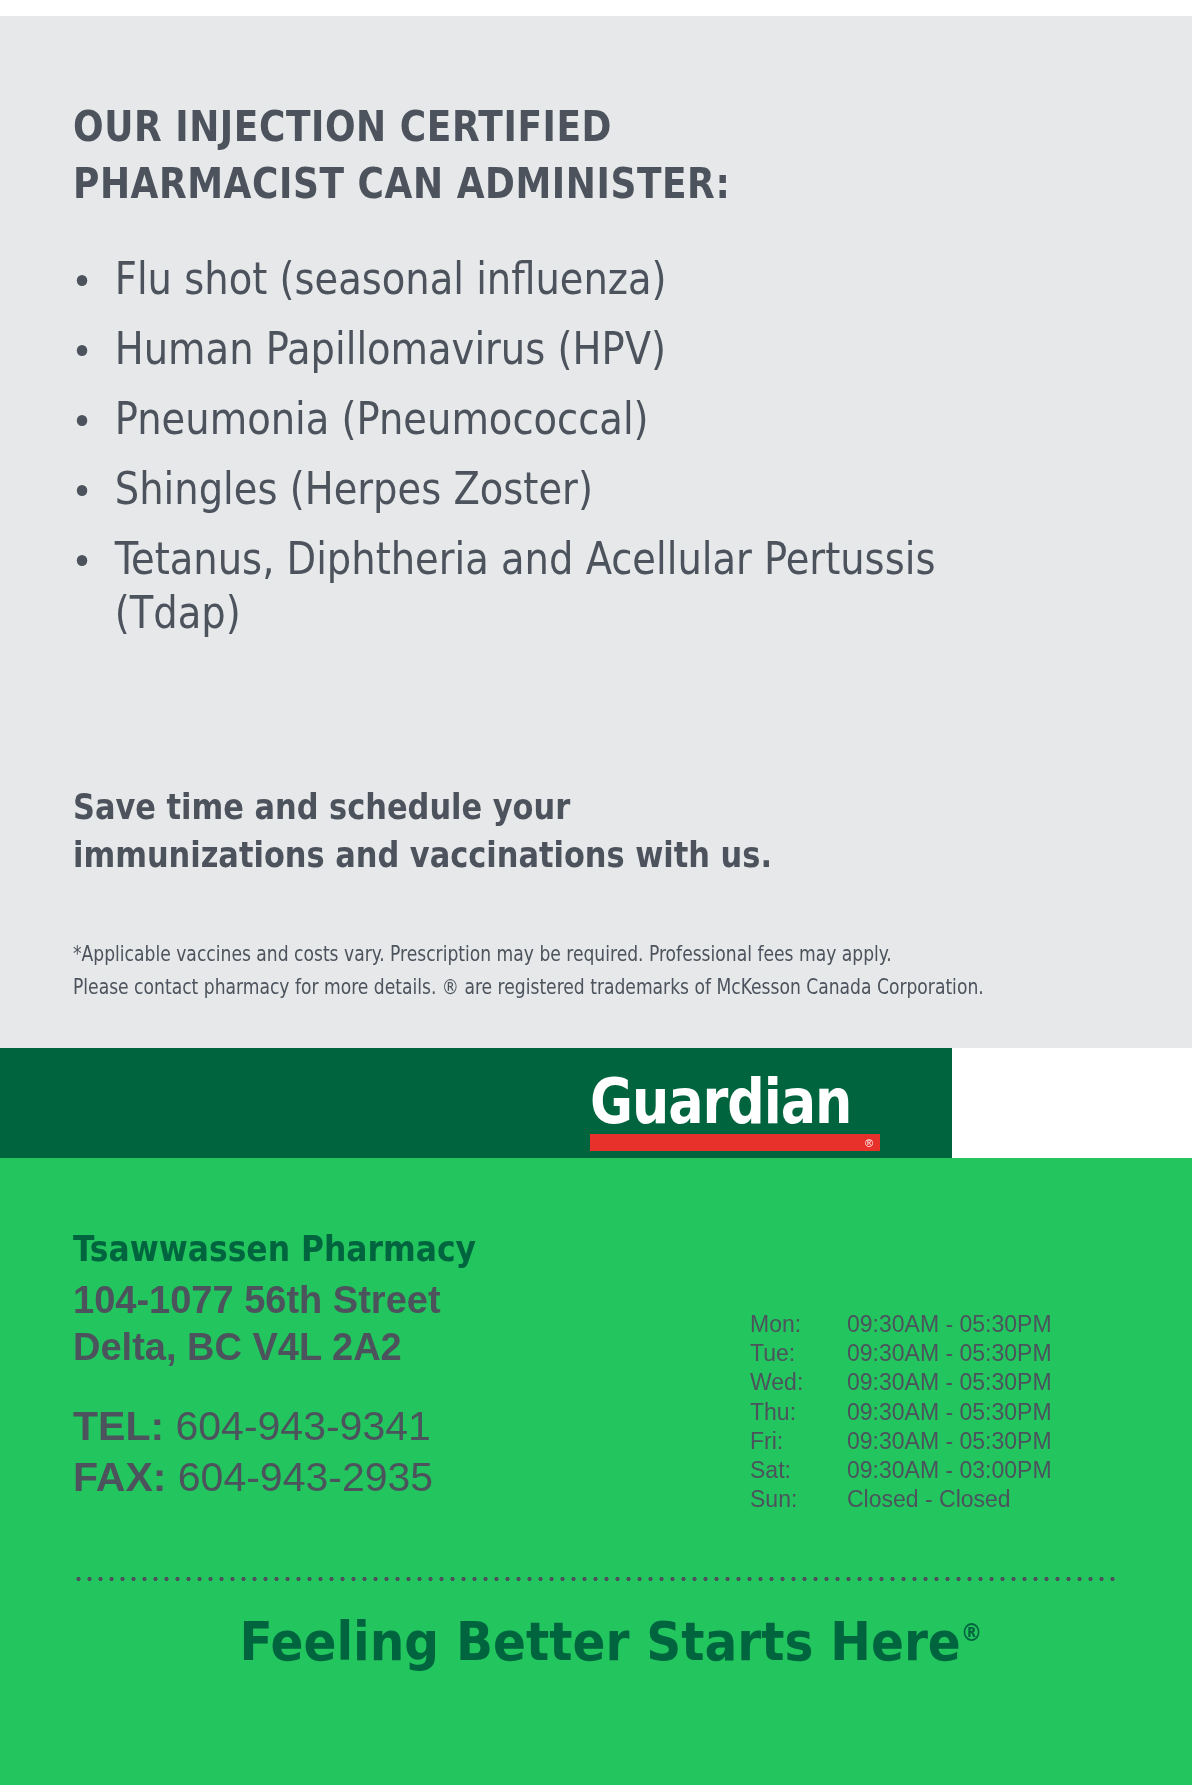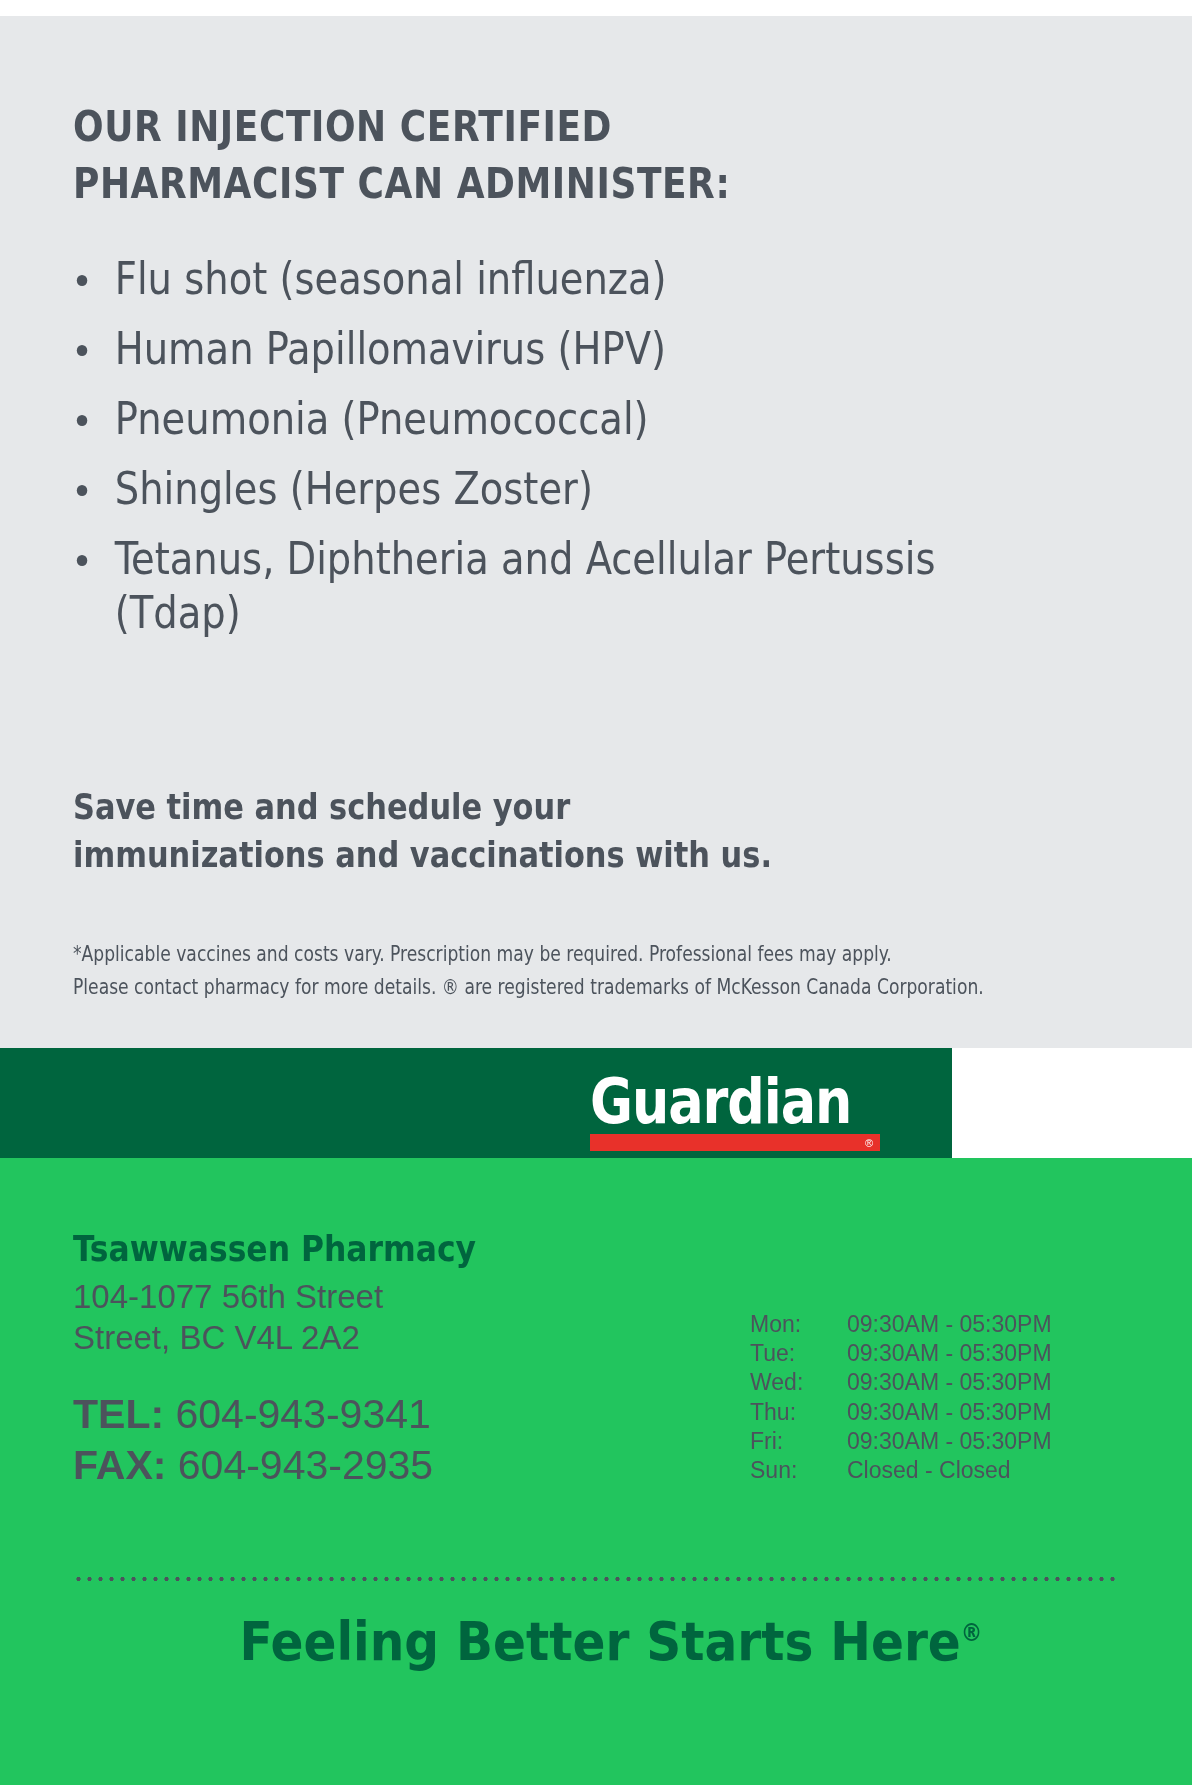--- a/index.html
+++ b/index.html
@@ -129,22 +129,22 @@
     font-weight:700;
     font-size:36px;
     line-height:1.25;
     color:#00653e;
     margin:0 0 6px 0;
     transform:scaleX(0.97);
     transform-origin:left top;
   }
   .addr-line{
     font-family:"Liberation Sans",sans-serif;
-    font-weight:400;
-    font-size:33px;
+    font-weight:700;
+    font-size:38px;
     line-height:1.24;
     color:#4c535c;
     white-space:nowrap;
   }
   .contact-block{margin-top:30px;}
   .contact-line{
     font-family:"Liberation Sans",sans-serif;
     font-size:41px;
     line-height:1.24;
     color:#4c535c;
@@ -246,21 +246,21 @@
         <span class="reg">®</span>
       </span>
     </div>
   </div>
 
   <div class="bottom">
 
     <div class="store-block">
       <div class="store-name">Tsawwassen Pharmacy</div>
       <div class="addr-line">104-1077 56th Street</div>
-      <div class="addr-line">Street, BC V4L 2A2</div>
+      <div class="addr-line">Delta, BC V4L 2A2</div>
 
       <div class="contact-block">
         <div class="contact-line">
           <span class="lbl">TEL:</span>
           <span class="val">604-943-9341</span>
         </div>
         <div class="contact-line">
           <span class="lbl">FAX:</span>
           <span class="val">604-943-2935</span>
         </div>
@@ -282,20 +282,24 @@
       </div>
       <div class="hours-row">
         <span class="day">Thu:</span>
         <span class="time">09:30AM - 05:30PM</span>
       </div>
       <div class="hours-row">
         <span class="day">Fri:</span>
         <span class="time">09:30AM - 05:30PM</span>
       </div>
       <div class="hours-row">
+        <span class="day">Sat:</span>
+        <span class="time">09:30AM - 03:00PM</span>
+      </div>
+      <div class="hours-row">
         <span class="day">Sun:</span>
         <span class="time">Closed - Closed</span>
       </div>
     </div>
 
     <div class="dotted-rule"></div>
 
     <div class="tagline">
       <span>Feeling Better Starts Here</span><span class="reg-sup">®</span>
     </div>

